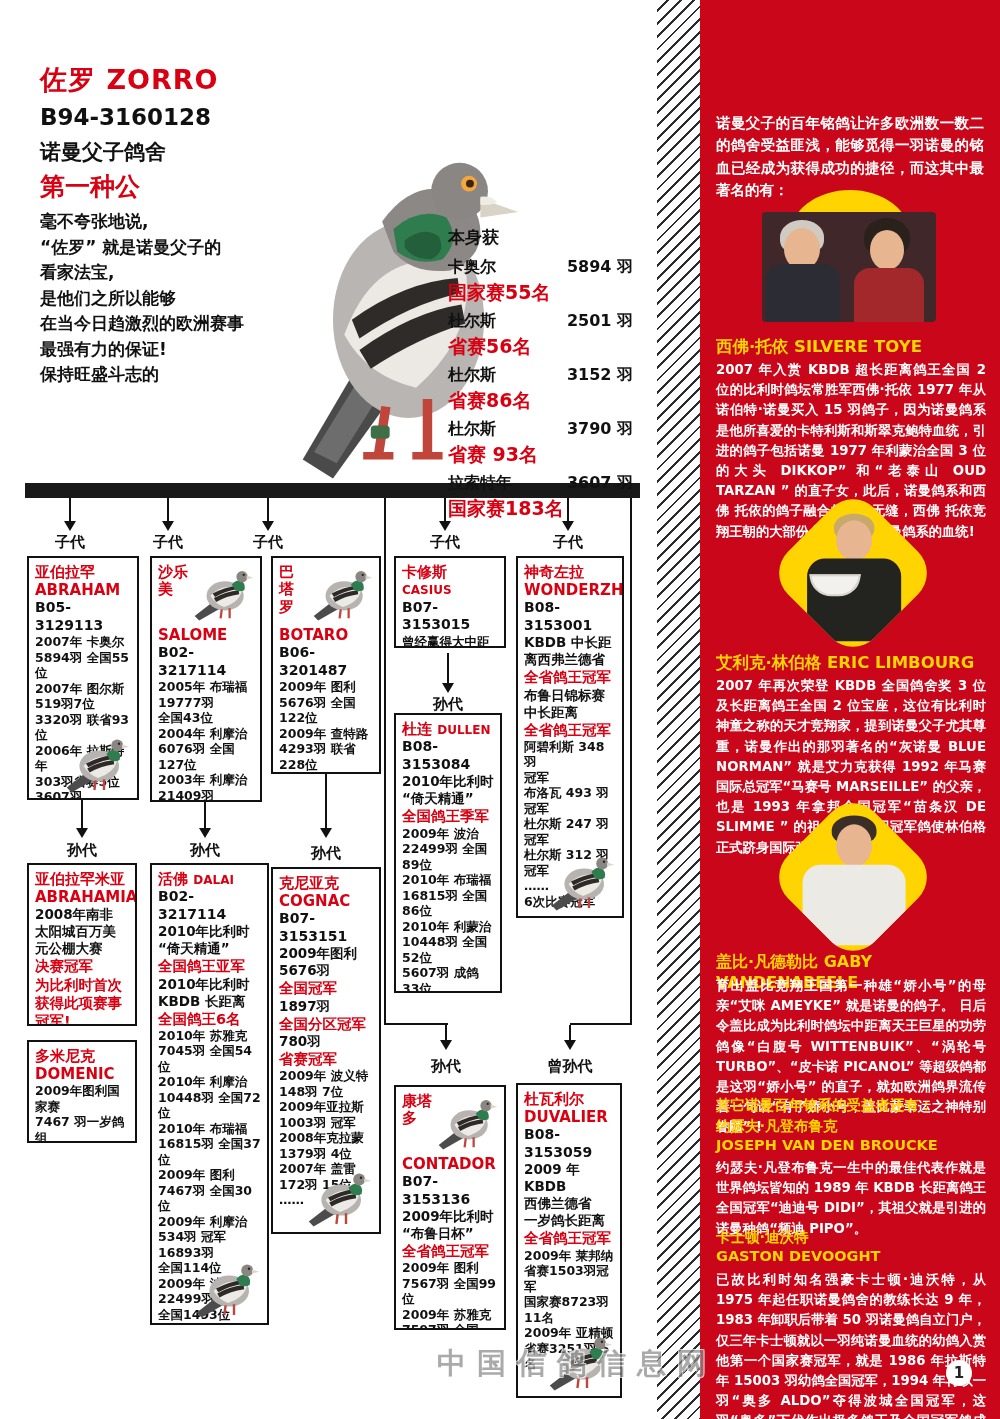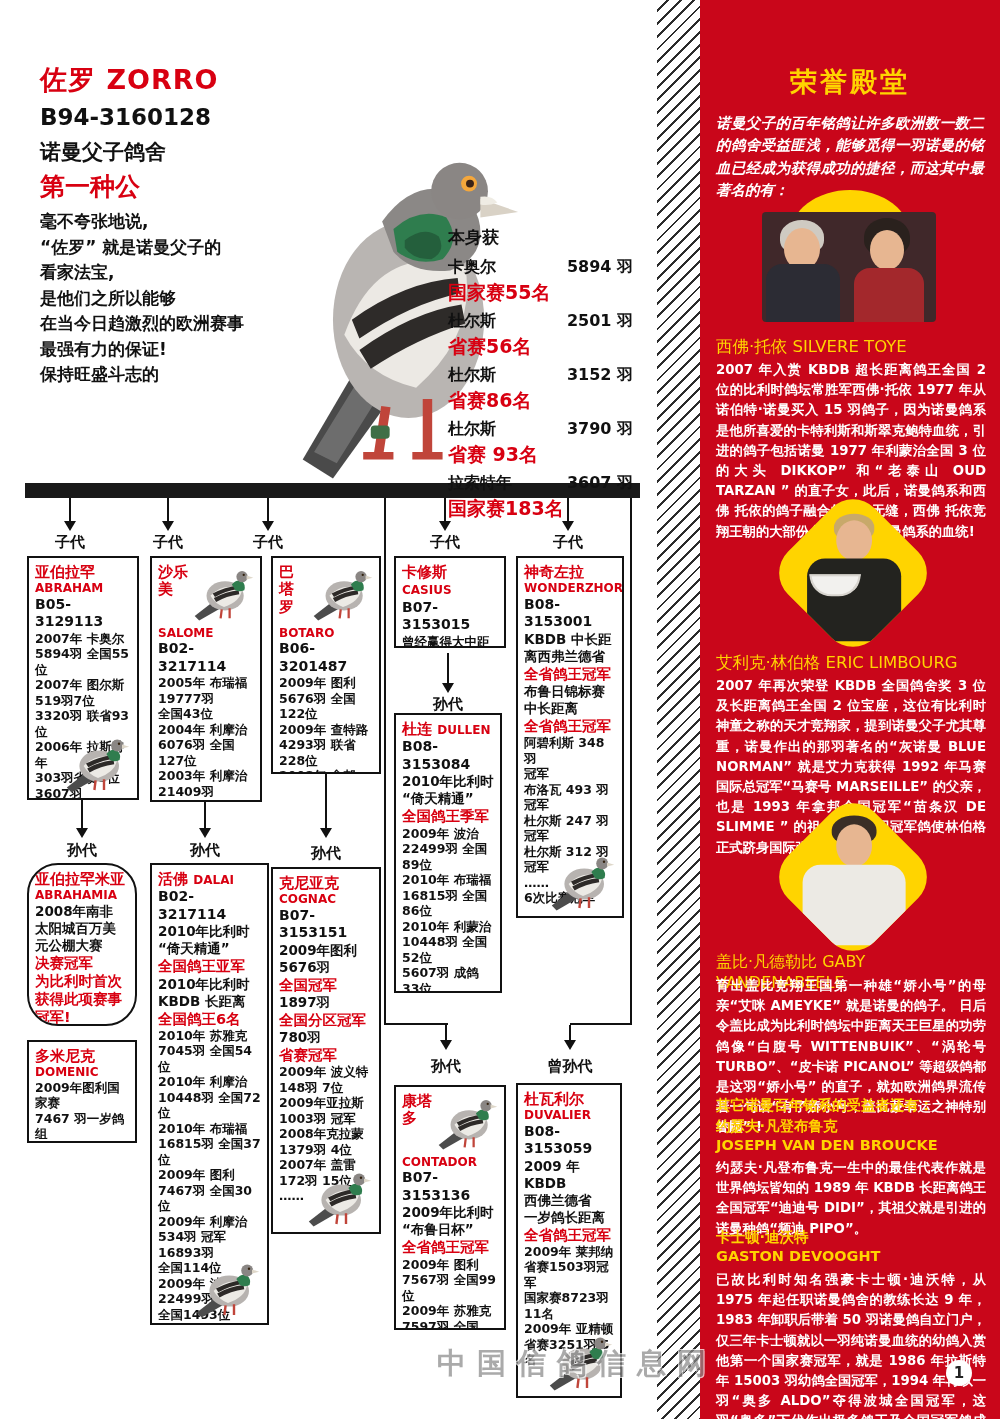--- a/index.html
+++ b/index.html
@@ -23,21 +23,21 @@
 
   
   #bar { position:absolute; left:25px; top:483px; width:615px; height:15px; background:#191919; z-index:2; }
   .vline { position:absolute; width:2px; background:#111; z-index:1; }
   .hline { position:absolute; height:2px; background:#111; z-index:1; }
   .ahead { position:absolute; width:0; height:0; border-left:6px solid transparent; border-right:6px solid transparent; border-top:10px solid #111; z-index:1; }
   .genlab { position:absolute; transform:translateX(-50%); font-size:15px; font-weight:bold; color:#111; z-index:2; white-space:nowrap; }
 
   .pbox { position:absolute; border:2px solid #111; background:#fff; padding:6px 6px; overflow:hidden; z-index:2; }
   .pbox .cn { color:#d80011; font-size:15px; font-weight:bold; line-height:1.15; }
-  .pbox .en { color:#d80011; font-size:12px; font-weight:bold; line-height:1.2; }
+  .pbox .en { color:#d80011; font-size:15px; font-weight:bold; line-height:1.2; }
   .pbox .enin { color:#d80011; font-size:12px; font-weight:bold; }
   .pbox .ring { color:#111; font-size:14px; font-weight:bold; line-height:1.25; }
   .pbox .ln { color:#111; font-size:12.5px; font-weight:bold; line-height:1.24; }
   .pbox .lb { color:#111; font-size:13.5px; font-weight:bold; line-height:1.26; }
   .pbox .lr { color:#d80011; font-size:14.5px; font-weight:bold; line-height:1.26; }
   .thumb-tr { float:right; width:68px; height:62px; margin:-2px -4px 2px 2px; }
   .thumb-br { position:absolute; right:2px; bottom:2px; width:74px; height:66px; }
 
   #mainpigeon { position:absolute; left:268px; top:108px; width:266px; height:378px; z-index:2; }
 
@@ -48,22 +48,22 @@
   #wm2 { left:437px; top:1344px; font-size:29px; color:#8a8a8a; opacity:.72; letter-spacing:11px;
          text-shadow:1px 1px 0 #fff,-1px -1px 0 #fff,1px -1px 0 #fff,-1px 1px 0 #fff; }
 
   
   #hatch { position:absolute; left:657px; top:0; width:43px; height:1419px; background:#fff;
            background-image:repeating-linear-gradient(135deg, transparent 0 7px, #2b2b2b 7px 9px); z-index:1; }
   #panel { position:absolute; left:700px; top:0; width:300px; height:1419px; background:#c9061a; z-index:2; }
   #panel .ptitle { position:absolute; left:0; top:64px; width:100%; text-align:center; color:#ffd400;
                    font-size:27px; font-weight:bold; letter-spacing:3px; }
   #panel .pintro { position:absolute; left:16px; top:112px; width:268px; color:#fff; font-size:14.5px;
-                   font-weight:bold; line-height:1.55; text-align:justify;font-style:italic; }
-  .phead { position:absolute; left:16px; width:272px; color:#ffd400; font-size:16.5px; font-weight:normal; }
+                   font-weight:bold; line-height:1.55; text-align:justify; }
+  .phead { position:absolute; left:16px; width:272px; color:#ffd400; font-size:16.5px; font-weight:bold; }
   .pbody { position:absolute; left:16px; width:270px; color:#fff; font-size:13.3px; font-weight:bold;
            line-height:1.52; text-align:justify; }
   .pothers { position:absolute; left:16px; width:272px; color:#ffd400; font-size:14.5px; font-weight:bold; }
 
   
   .photowrap { position:absolute; z-index:2; }
   .yellowblob { position:absolute; background:#ffd400; border-radius:50%; }
   .photo1rect { position:absolute; left:0; top:22px; width:174px; height:110px; background:#40282a; overflow:hidden; border-radius:4px; }
   .diamond { position:absolute; width:122px; height:122px; background:#ffd400; border-radius:30px;
              transform:rotate(45deg); overflow:hidden; }
@@ -255,21 +255,21 @@
             <path d="M36 60 Q58 36 92 48 Q90 70 60 80 Q44 74 36 60 Z" fill="#eceae5"></path>
             <path d="M42 64 Q64 52 86 50 L87 57 Q64 60 46 71 Z" fill="#2d2a28"></path>
             <path d="M40 56 Q62 44 84 42 L85 48 Q62 52 44 62 Z" fill="#2d2a28"></path>
             <path d="M74 40 Q82 30 92 34 Q99 40 96 50 Q88 54 80 50 Z" fill="#2f7d4e"></path>
             <circle cx="92" cy="26" r="10" fill="#8a8684"></circle>
             <circle cx="95" cy="23" r="2" fill="#33220f"></circle>
             <polygon points="100,24 112,28 100,31" fill="#ded7c9"></polygon>
             <path d="M56 84 L54 100 M70 82 L70 100" stroke="#c0453a" stroke-width="4" fill="none"></path>
           </svg></div>
       </div>
-      <div class="pbox" style="left: 27px; top: 863px; width: 110px; height: 163px; border-radius: 31px;">
+      <div class="pbox" style="left: 27px; top: 863px; width: 110px; height: 163px;">
         <div class="cn">亚伯拉罕米亚</div>
         <div class="en">ABRAHAMIA</div>
         <div class="lb">2008年南非</div>
         <div class="lb">太阳城百万美</div>
         <div class="lb">元公棚大赛</div>
         <div class="lr">决赛冠军</div>
         <div class="lr">为比利时首次</div>
         <div class="lr">获得此项赛事</div>
         <div class="lr">冠军!</div>
       </div>
@@ -456,21 +456,20 @@
       <div class="vline" style="left: 569px; top: 1025px; height: 16px;"></div>
       <div class="ahead" style="left: 564px; top: 1040px;"></div>
       <div class="genlab" style="left: 570px; top: 1057px;">曾孙代</div>
     </div>
 
   <div class="wm" id="wm2">中国信鸽信息网</div>
 
   <div id="hatch"></div>
 
   <div id="panel">
-    <div class="ptitle">荣誉殿堂</div>
     <div class="pintro">诺曼父子的百年铭鸽让许多欧洲数一数二的鸽舍受益匪浅，能够觅得一羽诺曼的铭血已经成为获得成功的捷径，而这其中最著名的有：</div>
 
     <div class="photowrap" style="left:62px; top:190px; width:176px; height:134px;">
       <div class="yellowblob" style="left:28px; top:0; width:120px; height:90px;"></div>
       <div class="photo1rect">
         <div class="p-hair" style="left:18px; top:8px; width:44px; height:34px; background:#cfcac2;"></div>
         <div class="p-head" style="left:22px; top:16px; width:36px; height:42px;"></div>
         <div class="p-torso" style="left:4px; top:52px; width:74px; height:58px; background:#2c2c34;"></div>
         <div class="p-hair" style="left:102px; top:6px; width:46px; height:38px; background:#2a211d;"></div>
         <div class="p-head" style="left:108px; top:18px; width:34px; height:40px;"></div>

